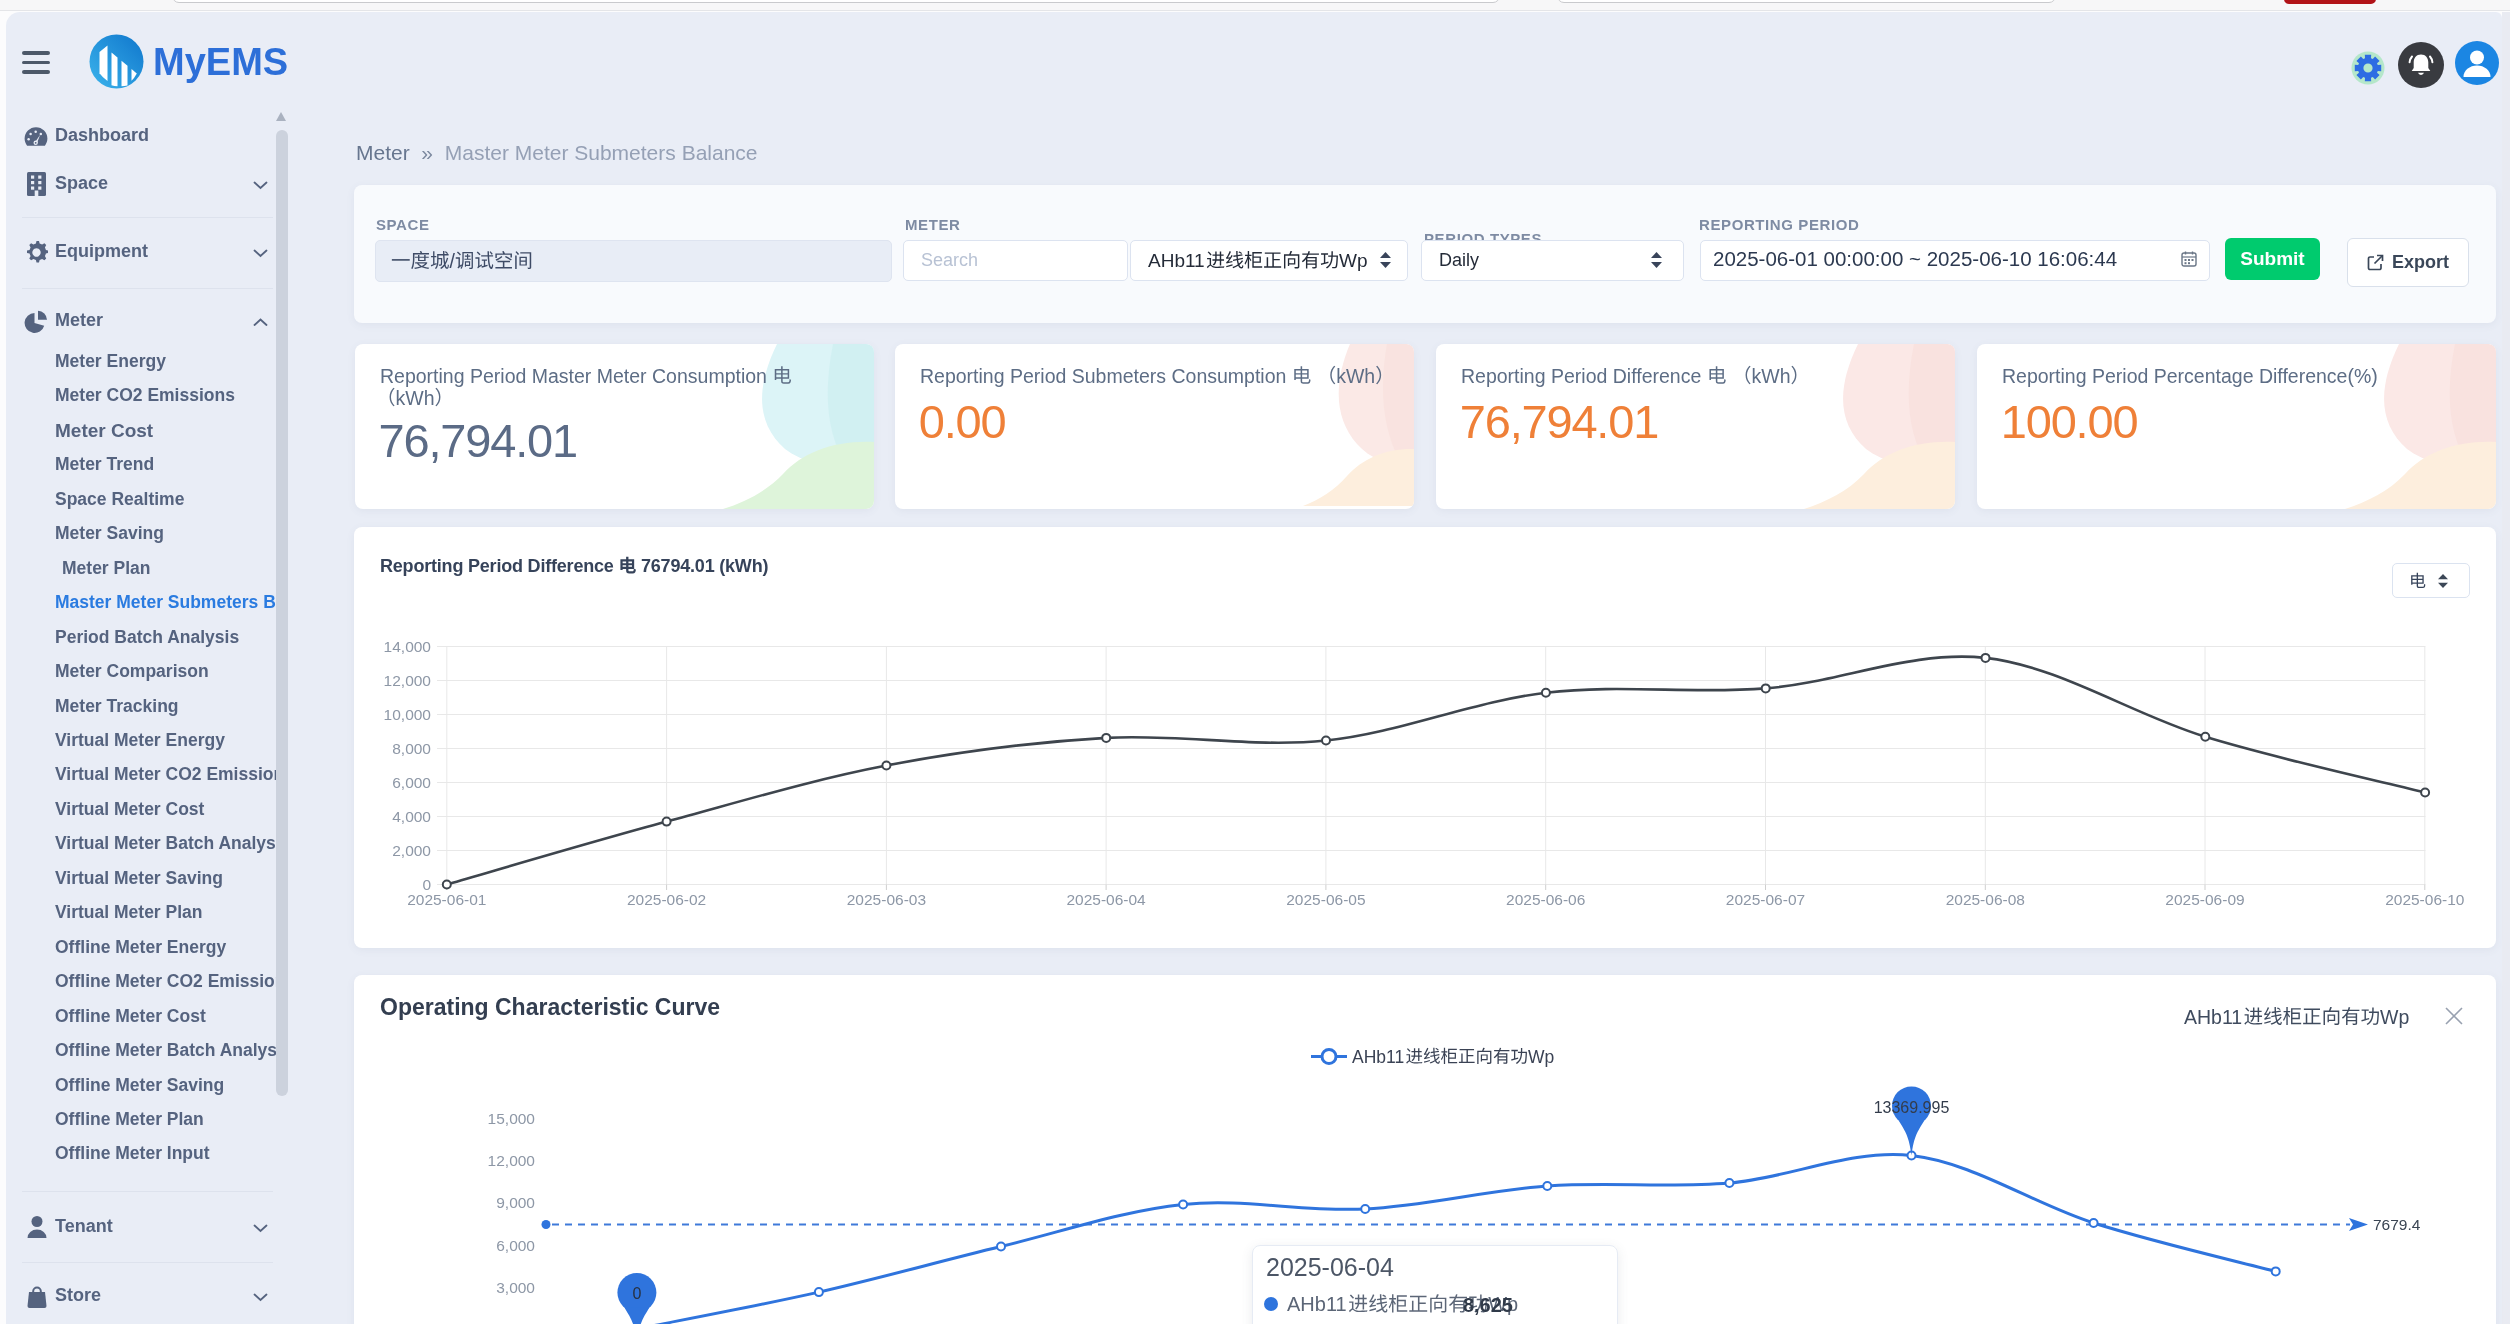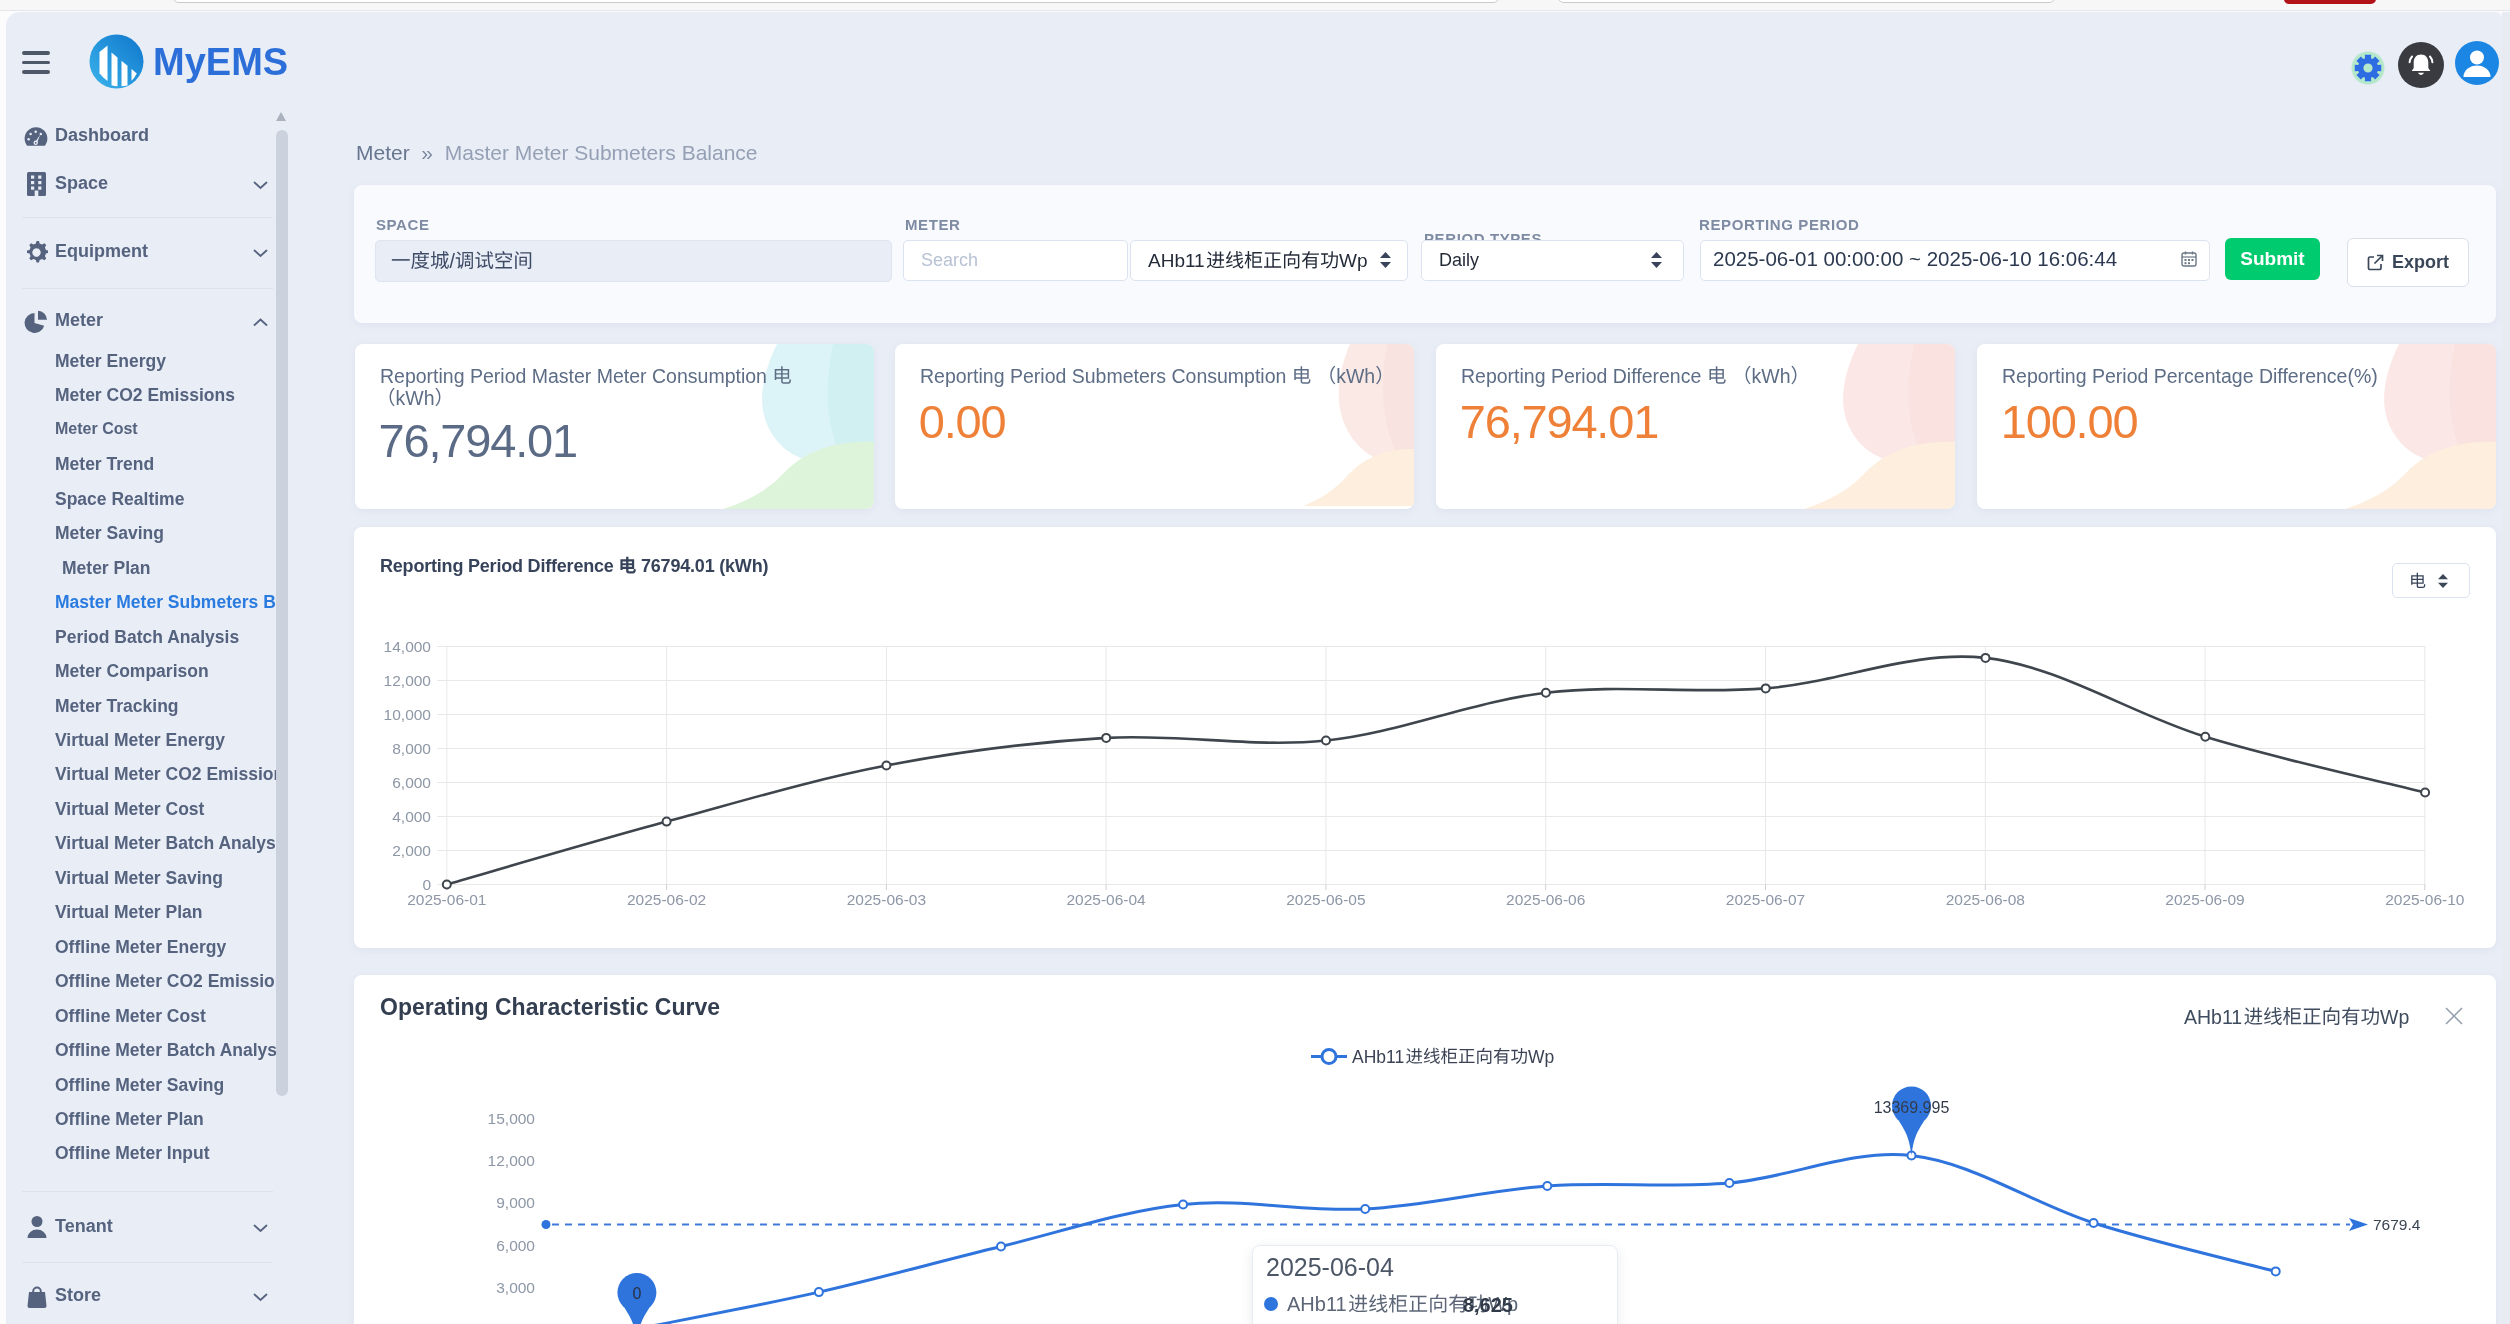--- a/index.html
+++ b/index.html
@@ -141,21 +141,21 @@
     </svg>
   </div>
 <div class="abs" style="left:55px;top:1284.5px;font-size:18px;font-weight:600;color:#55637f;">Store</div>
 <div class="abs" style="left:253px;top:1292.5px;">
     <svg width="15" height="9" viewBox="0 0 15 9">
       <path d="M1.5 1.5 L7.5 7 L13.5 1.5" fill="none" stroke="#55637f" stroke-width="1.8" stroke-linecap="round"></path>
     </svg>
   </div>
 <div class="abs" style="left:55px;top:351.0px;width:221px;font-size:17.5px;font-weight:600;color:#55637f;white-space:nowrap;overflow:hidden;">Meter Energy</div>
 <div class="abs" style="left:55px;top:385.4px;width:221px;font-size:17.5px;font-weight:600;color:#55637f;white-space:nowrap;overflow:hidden;">Meter CO2 Emissions</div>
-<div class="abs" style="left:55px;top:419.9px;width:221px;font-size:16px;font-weight:600;color:#55637f;white-space:nowrap;overflow:hidden;">Meter Cost</div>
+<div class="abs" style="left:55px;top:419.9px;width:221px;font-size:19px;font-weight:600;color:#55637f;white-space:nowrap;overflow:hidden;">Meter Cost</div>
 <div class="abs" style="left:55px;top:454.4px;width:221px;font-size:17.5px;font-weight:600;color:#55637f;white-space:nowrap;overflow:hidden;">Meter Trend</div>
 <div class="abs" style="left:55px;top:488.8px;width:221px;font-size:17.5px;font-weight:600;color:#55637f;white-space:nowrap;overflow:hidden;">Space Realtime</div>
 <div class="abs" style="left:55px;top:523.2px;width:221px;font-size:17.5px;font-weight:600;color:#55637f;white-space:nowrap;overflow:hidden;">Meter Saving</div>
 <div class="abs" style="left:55px;top:557.7px;width:221px;font-size:17.5px;font-weight:600;color:#55637f;white-space:nowrap;overflow:hidden;margin-left:7px;">Meter Plan</div>
 <div class="abs" style="left:55px;top:592.2px;width:221px;font-size:17.5px;font-weight:600;color:#2a7be0;white-space:nowrap;overflow:hidden;">Master Meter Submeters Balance</div>
 <div class="abs" style="left:55px;top:626.6px;width:221px;font-size:17.5px;font-weight:600;color:#55637f;white-space:nowrap;overflow:hidden;">Period Batch Analysis</div>
 <div class="abs" style="left:55px;top:661.0px;width:221px;font-size:17.5px;font-weight:600;color:#55637f;white-space:nowrap;overflow:hidden;">Meter Comparison</div>
 <div class="abs" style="left:55px;top:695.5px;width:221px;font-size:17.5px;font-weight:600;color:#55637f;white-space:nowrap;overflow:hidden;">Meter Tracking</div>
 <div class="abs" style="left:55px;top:730.0px;width:221px;font-size:17.5px;font-weight:600;color:#55637f;white-space:nowrap;overflow:hidden;">Virtual Meter Energy</div>
 <div class="abs" style="left:55px;top:764.4px;width:221px;font-size:17.5px;font-weight:600;color:#55637f;white-space:nowrap;overflow:hidden;">Virtual Meter CO2 Emissions</div>

